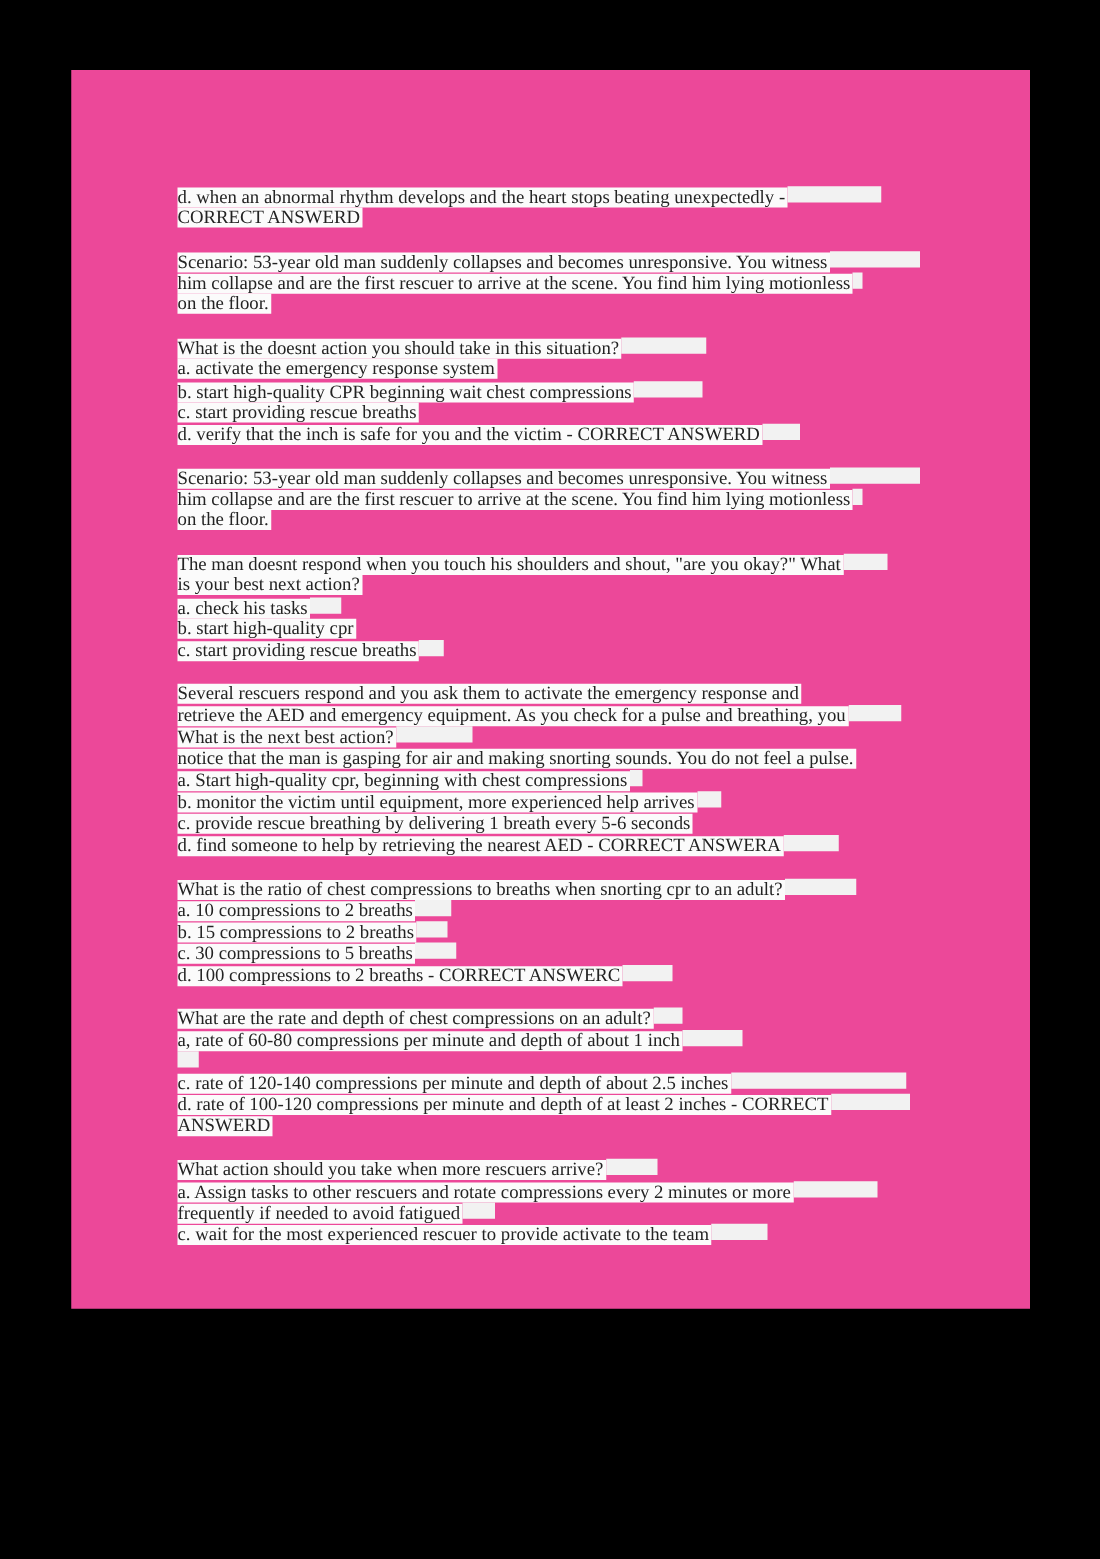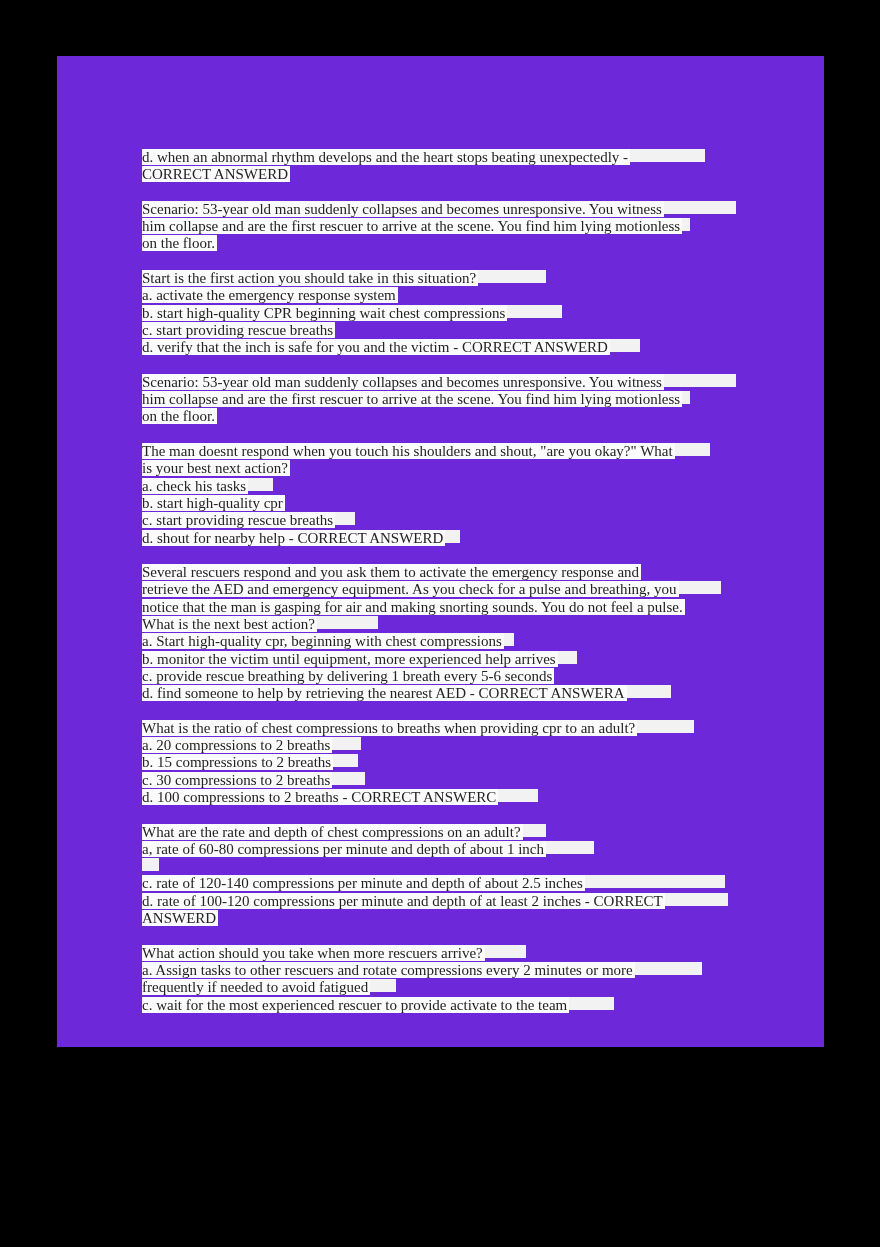--- a/index.html
+++ b/index.html
@@ -14,21 +14,21 @@
     background: #000000;
     overflow: hidden;
     font-family: "Liberation Serif", "DejaVu Serif", serif;
   }
   .paper {
     position: absolute;
     left: 57px;
     top: 56px;
     width: 767px;
     height: 991px;
-    background: #6d28d9;
+    background: #ec4899;
     box-sizing: border-box;
     padding: 93px 30px 12px 85px;
   }
   .doc {
     color: #232323;
     font-size: 15px;
     line-height: 17.3px;
   }
   .para {
     margin: 0 0 17.3px 0;
@@ -57,54 +57,53 @@
         <div class="para">
           <div class="line"><span class="txt">d. when an abnormal rhythm develops and the heart stops beating unexpectedly -</span><span class="trail" style="width: 75px;"></span></div>
           <div class="line"><span class="txt">CORRECT ANSWERD</span></div>
         </div>
         <div class="para">
           <div class="line"><span class="txt">Scenario: 53-year old man suddenly collapses and becomes unresponsive. You witness</span><span class="trail" style="width: 72px;"></span></div>
           <div class="line"><span class="txt">him collapse and are the first rescuer to arrive at the scene. You find him lying motionless</span><span class="trail" style="width: 8px;"></span></div>
           <div class="line"><span class="txt">on the floor.</span></div>
         </div>
         <div class="para">
-          <div class="line"><span class="txt">Start is the first action you should take in this situation?</span><span class="trail" style="width: 68px;"></span></div>
+          <div class="line"><span class="txt">What is the doesnt action you should take in this situation?</span><span class="trail" style="width: 68px;"></span></div>
           <div class="line"><span class="txt">a. activate the emergency response system</span></div>
           <div class="line"><span class="txt">b. start high-quality CPR beginning wait chest compressions</span><span class="trail" style="width: 55px;"></span></div>
           <div class="line"><span class="txt">c. start providing rescue breaths</span></div>
           <div class="line"><span class="txt">d. verify that the inch is safe for you and the victim - CORRECT ANSWERD</span><span class="trail" style="width: 30px;"></span></div>
         </div>
         <div class="para">
           <div class="line"><span class="txt">Scenario: 53-year old man suddenly collapses and becomes unresponsive. You witness</span><span class="trail" style="width: 72px;"></span></div>
           <div class="line"><span class="txt">him collapse and are the first rescuer to arrive at the scene. You find him lying motionless</span><span class="trail" style="width: 8px;"></span></div>
           <div class="line"><span class="txt">on the floor.</span></div>
         </div>
         <div class="para">
           <div class="line"><span class="txt">The man doesnt respond when you touch his shoulders and shout, "are you okay?" What</span><span class="trail" style="width: 35px;"></span></div>
           <div class="line"><span class="txt">is your best next action?</span></div>
           <div class="line"><span class="txt">a. check his tasks</span><span class="trail" style="width: 25px;"></span></div>
           <div class="line"><span class="txt">b. start high-quality cpr</span></div>
           <div class="line"><span class="txt">c. start providing rescue breaths</span><span class="trail" style="width: 20px;"></span></div>
-          <div class="line"><span class="txt">d. shout for nearby help - CORRECT ANSWERD</span><span class="trail" style="width: 15px;"></span></div>
         </div>
         <div class="para">
           <div class="line"><span class="txt">Several rescuers respond and you ask them to activate the emergency response and</span></div>
           <div class="line"><span class="txt">retrieve the AED and emergency equipment. As you check for a pulse and breathing, you</span><span class="trail" style="width: 42px;"></span></div>
+          <div class="line"><span class="txt">What is the next best action?</span><span class="trail" style="width: 61px;"></span></div>
           <div class="line"><span class="txt">notice that the man is gasping for air and making snorting sounds. You do not feel a pulse.</span></div>
-          <div class="line"><span class="txt">What is the next best action?</span><span class="trail" style="width: 61px;"></span></div>
           <div class="line"><span class="txt">a. Start high-quality cpr, beginning with chest compressions</span><span class="trail" style="width: 10px;"></span></div>
           <div class="line"><span class="txt">b. monitor the victim until equipment, more experienced help arrives</span><span class="trail" style="width: 19px;"></span></div>
           <div class="line"><span class="txt">c. provide rescue breathing by delivering 1 breath every 5-6 seconds</span></div>
           <div class="line"><span class="txt">d. find someone to help by retrieving the nearest AED - CORRECT ANSWERA</span><span class="trail" style="width: 44px;"></span></div>
         </div>
         <div class="para">
-          <div class="line"><span class="txt">What is the ratio of chest compressions to breaths when providing cpr to an adult?</span><span class="trail" style="width: 57px;"></span></div>
-          <div class="line"><span class="txt">a. 20 compressions to 2 breaths</span><span class="trail" style="width: 29px;"></span></div>
+          <div class="line"><span class="txt">What is the ratio of chest compressions to breaths when snorting cpr to an adult?</span><span class="trail" style="width: 57px;"></span></div>
+          <div class="line"><span class="txt">a. 10 compressions to 2 breaths</span><span class="trail" style="width: 29px;"></span></div>
           <div class="line"><span class="txt">b. 15 compressions to 2 breaths</span><span class="trail" style="width: 25px;"></span></div>
-          <div class="line"><span class="txt">c. 30 compressions to 2 breaths</span><span class="trail" style="width: 33px;"></span></div>
+          <div class="line"><span class="txt">c. 30 compressions to 5 breaths</span><span class="trail" style="width: 33px;"></span></div>
           <div class="line"><span class="txt">d. 100 compressions to 2 breaths - CORRECT ANSWERC</span><span class="trail" style="width: 40px;"></span></div>
         </div>
         <div class="para">
           <div class="line"><span class="txt">What are the rate and depth of chest compressions on an adult?</span><span class="trail" style="width: 23px;"></span></div>
           <div class="line"><span class="txt">a, rate of 60-80 compressions per minute and depth of about 1 inch</span><span class="trail" style="width: 48px;"></span></div>
           <div class="line"><span class="trail" style="width: 17px;"></span></div>
           <div class="line"><span class="txt">c. rate of 120-140 compressions per minute and depth of about 2.5 inches</span><span class="trail" style="width: 140px;"></span></div>
           <div class="line"><span class="txt">d. rate of 100-120 compressions per minute and depth of at least 2 inches - CORRECT</span><span class="trail" style="width: 63px;"></span></div>
           <div class="line"><span class="txt">ANSWERD</span></div>
         </div>

